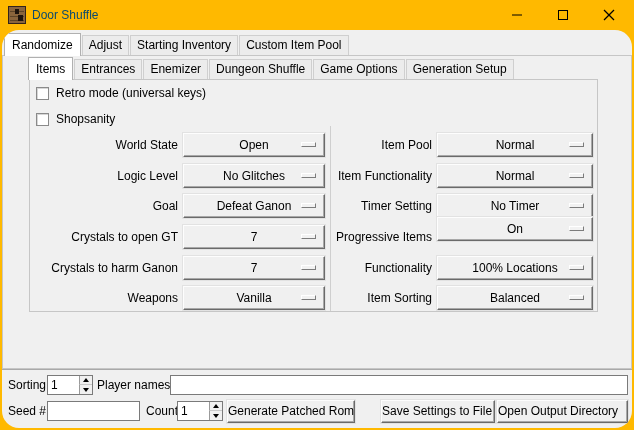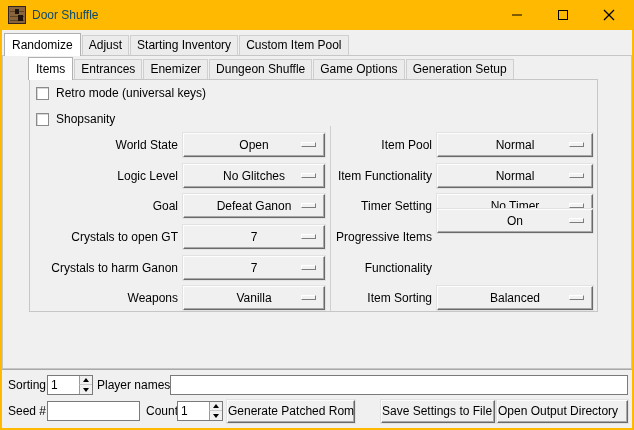--- a/index.html
+++ b/index.html
@@ -13,21 +13,21 @@
   
   .titlebar { position:absolute; left:0; top:0; width:634px; height:30px; background:#ffb900; }
   .app-icon { position:absolute; left:8px; top:6px; width:18px; height:18px; background:#8a653c; border:1px solid #33231a; }
   .app-icon .plank { position:absolute; left:1px; right:1px; height:1px; background:#5d4426; }
   .app-icon .mark-top { position:absolute; left:6px; top:2px; width:4px; height:5px; background:#1e140c; }
   .app-icon .mark-b { position:absolute; right:2px; bottom:2px; width:5px; height:6px; background:#1e140c; }
   .title-text { position:absolute; left:32px; top:0; height:30px; line-height:30px; font-size:12px; color:#0c4a6e; }
   .winbtn { position:absolute; top:0; width:46px; height:30px; display:flex; align-items:center; justify-content:center; }
   .winbtn svg { display:block; }
   
-  .content { position:absolute; left:2px; top:30px; width:630px; height:398px; background:#f0f0f0; overflow:hidden; }
+  .content { position:absolute; left:2px; top:30px; width:630px; height:398px; background:#f0f0f0; overflow:hidden;border-radius:17px; }
   
   .tabrow { position:absolute; display:flex; align-items:flex-end; height:23px; }
   .tab {
     height:20px; line-height:19px; padding:0 6px; margin-bottom:1px; margin-right:0;
     background:#ececec; border:1px solid #cfcfcf; border-bottom:none;
     white-space:nowrap; cursor:default;
   }
   .tab + .tab { margin-left:1px;margin-top:16px; }
   .tab.active {
     height:23px; line-height:22px; margin-bottom:0; padding:0 7px;
@@ -186,26 +186,30 @@
       <span class="dd-ind"></span>
     </div>
 
     <div class="lbl r" style="left:328px;top:164px;width:102px">Timer Setting</div>
     <div class="dd" style="left:435px;top:164px;width:156px">
       <span>No Timer</span>
       <span class="dd-ind"></span>
     </div>
 
     <div class="lbl r" style="left:328px;top:195px;width:102px">Progressive Items</div>
-    <div class="dd" style="left:435px;top:179px;width:156px">
+    <div class="dd" style="left:435px;top:187px;width:156px">
       <span>On</span>
       <span class="dd-ind"></span>
     </div>
 
     <div class="lbl r" style="left:328px;top:226px;width:102px">Functionality</div>
+    <div class="dd" style="left:435px;top:226px;width:156px">
+      <span>100% Locations</span>
+      <span class="dd-ind"></span>
+    </div>
 
     <div class="lbl r" style="left:328px;top:256px;width:102px">Item Sorting</div>
     <div class="dd" style="left:435px;top:256px;width:156px">
       <span>Balanced</span>
       <span class="dd-ind"></span>
     </div>
 
     <div class="hsep" style="top:339px"></div>
 
     <div class="lbl" style="left:6px;top:345px;height:20px;line-height:20px">Sorting</div>

